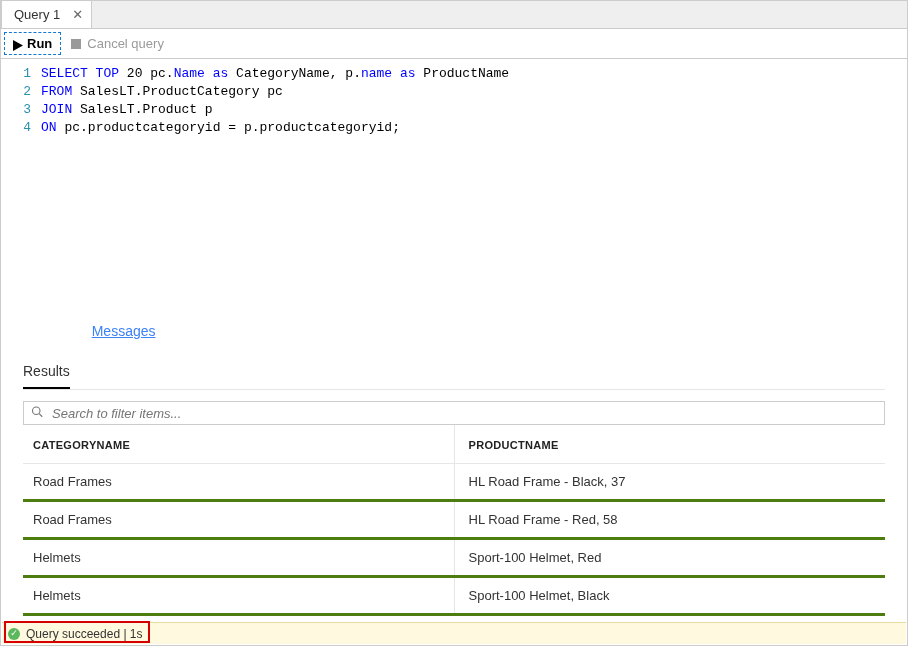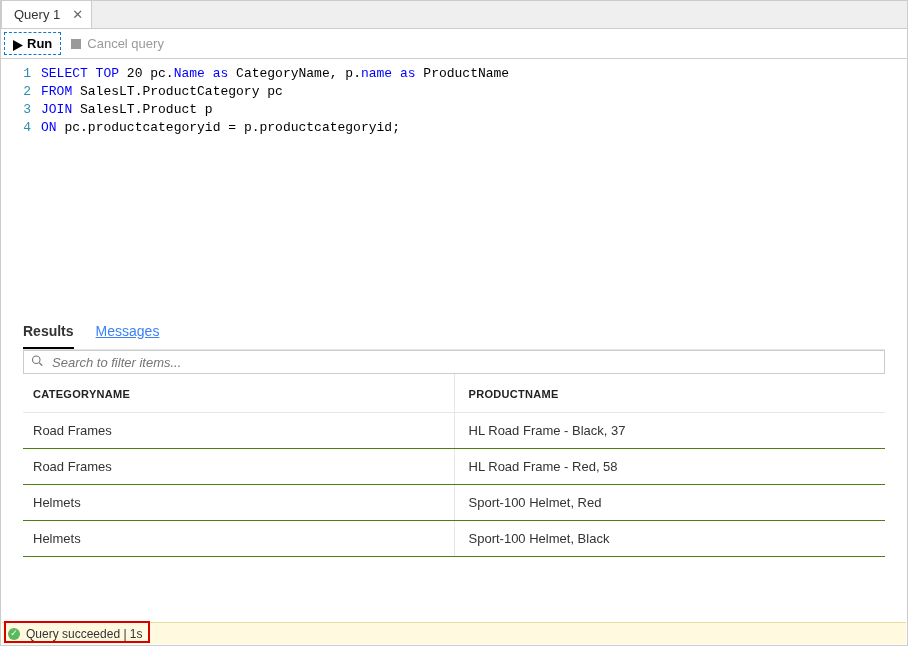--- a/index.html
+++ b/index.html
@@ -110,26 +110,27 @@
       border-bottom: 1px solid #e6e6e6;
       margin-top: 28px;
     }
     .result-tab {
       padding: 6px 0 8px 0;
       font-size: 14px;
       cursor: pointer;
     }
     .result-tab.active {
       border-bottom: 2px solid #000;
-      font-weight: 700;
+      font-weight: 400;
+      margin-top: 40px;
     }
     .result-tab.inactive { color: #3b82f6; text-decoration: underline; }
 
     .filter-row {
-      margin-top: 0;
+      margin-top: 11px;
     }
     .filter-input {
       width: 100%;
       height: 24px;
       border: 1px solid #ccc;
       padding: 2px 8px 2px 28px;
       font-size: 13px;
       font-style: italic;
       color: #767676;
       background: #fff;
@@ -153,21 +154,21 @@
       text-align: left;
       font-size: 11px;
       font-weight: 600;
       letter-spacing: 0.3px;
       padding: 14px 10px 12px 10px;
       border-bottom: 1px solid #e6e6e6;
       color: #222;
     }
     .grid td {
       padding: 10px 10px;
-      border-bottom: 1px solid #4d7c0f;
+      border-bottom: 3px solid #4d7c0f;
       font-size: 13px;
       color: #333;
     }
     .grid th.col2, .grid td.col2 {
       border-left: 1px solid #e6e6e6;
       padding-left: 14px;
     }
 
     
     .status-bar {

